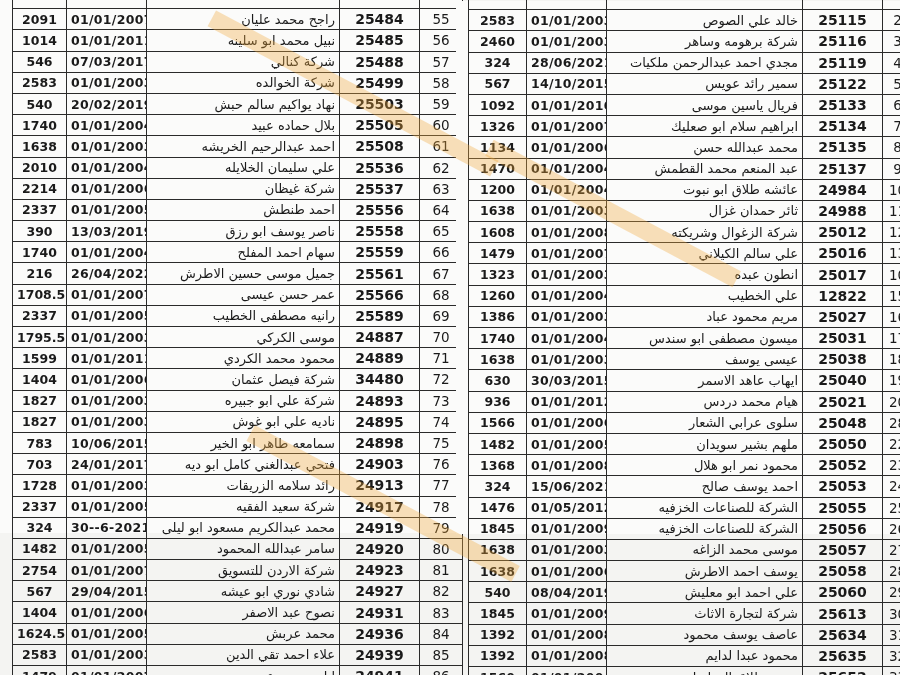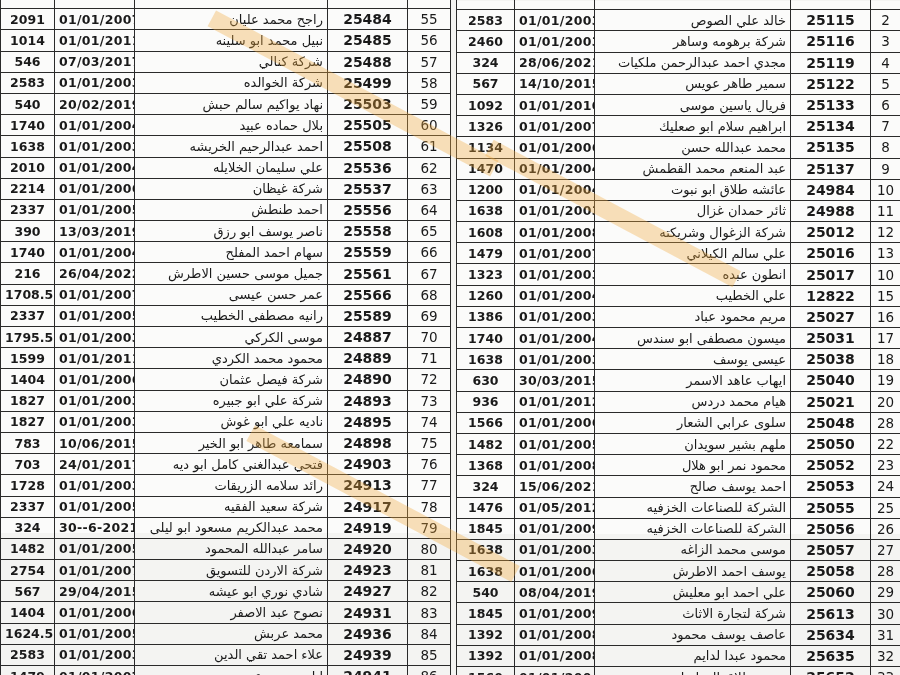--- a/index.html
+++ b/index.html
@@ -13,21 +13,21 @@
   .watermark {
     position: absolute; pointer-events: none;
     border-right: 18px solid rgba(240,170,60,0.35);
     border-radius: 0 0 0 0;
     transform: rotate(-62deg);
   }
   .wm1 { left: 300px; top: -40px; width: 60px; height: 320px; }
   .wm2 { left: 560px; top: 100px; width: 60px; height: 280px; }
   .wm3 { left: 330px; top: 380px; width: 60px; height: 300px; }
   .sheet {
-    position: absolute; top: 0; height: 533px; background: #fbfbfa;
+    position: absolute; top: 0; height: 533px; background: #fbfbfa; padding-left: 12px;
   }
   .sheet.left { left: 0; width: 450px; }
   .sheet.right { left: 456px; width: 444px; top: 1px; }
   table {
     border-collapse: collapse; table-layout: fixed;
     width: 100%;
   }
   td {
     border: 1.4px solid #2a2a2a;
     height: 20.2px; padding: 0 4px;
@@ -189,21 +189,21 @@
             <td class="amount">1599</td>
             <td class="date">01/01/2011</td>
             <td class="name">محمود محمد الكردي</td>
             <td class="code">24889</td>
             <td class="seq">71</td>
           </tr>
           <tr>
             <td class="amount">1404</td>
             <td class="date">01/01/2006</td>
             <td class="name">شركة فيصل عثمان</td>
-            <td class="code">24890</td>
+            <td class="code">34480</td>
             <td class="seq">72</td>
           </tr>
           <tr>
             <td class="amount">1827</td>
             <td class="date">01/01/2003</td>
             <td class="name">شركة علي ابو جبيره</td>
             <td class="code">24893</td>
             <td class="seq">73</td>
           </tr>
           <tr>
@@ -334,21 +334,21 @@
           <tr>
             <td class="amount">324</td>
             <td class="date">28/06/2021</td>
             <td class="name">مجدي احمد عبدالرحمن ملكيات</td>
             <td class="code">25119</td>
             <td class="seq">4</td>
           </tr>
           <tr>
             <td class="amount">567</td>
             <td class="date">14/10/2015</td>
-            <td class="name">سمير طاهر عويس</td>
+            <td class="name">سمير رائد عويس</td>
             <td class="code">25122</td>
             <td class="seq">5</td>
           </tr>
           <tr>
             <td class="amount">1092</td>
             <td class="date">01/01/2010</td>
             <td class="name">فريال ياسين موسى</td>
             <td class="code">25133</td>
             <td class="seq">6</td>
           </tr>

